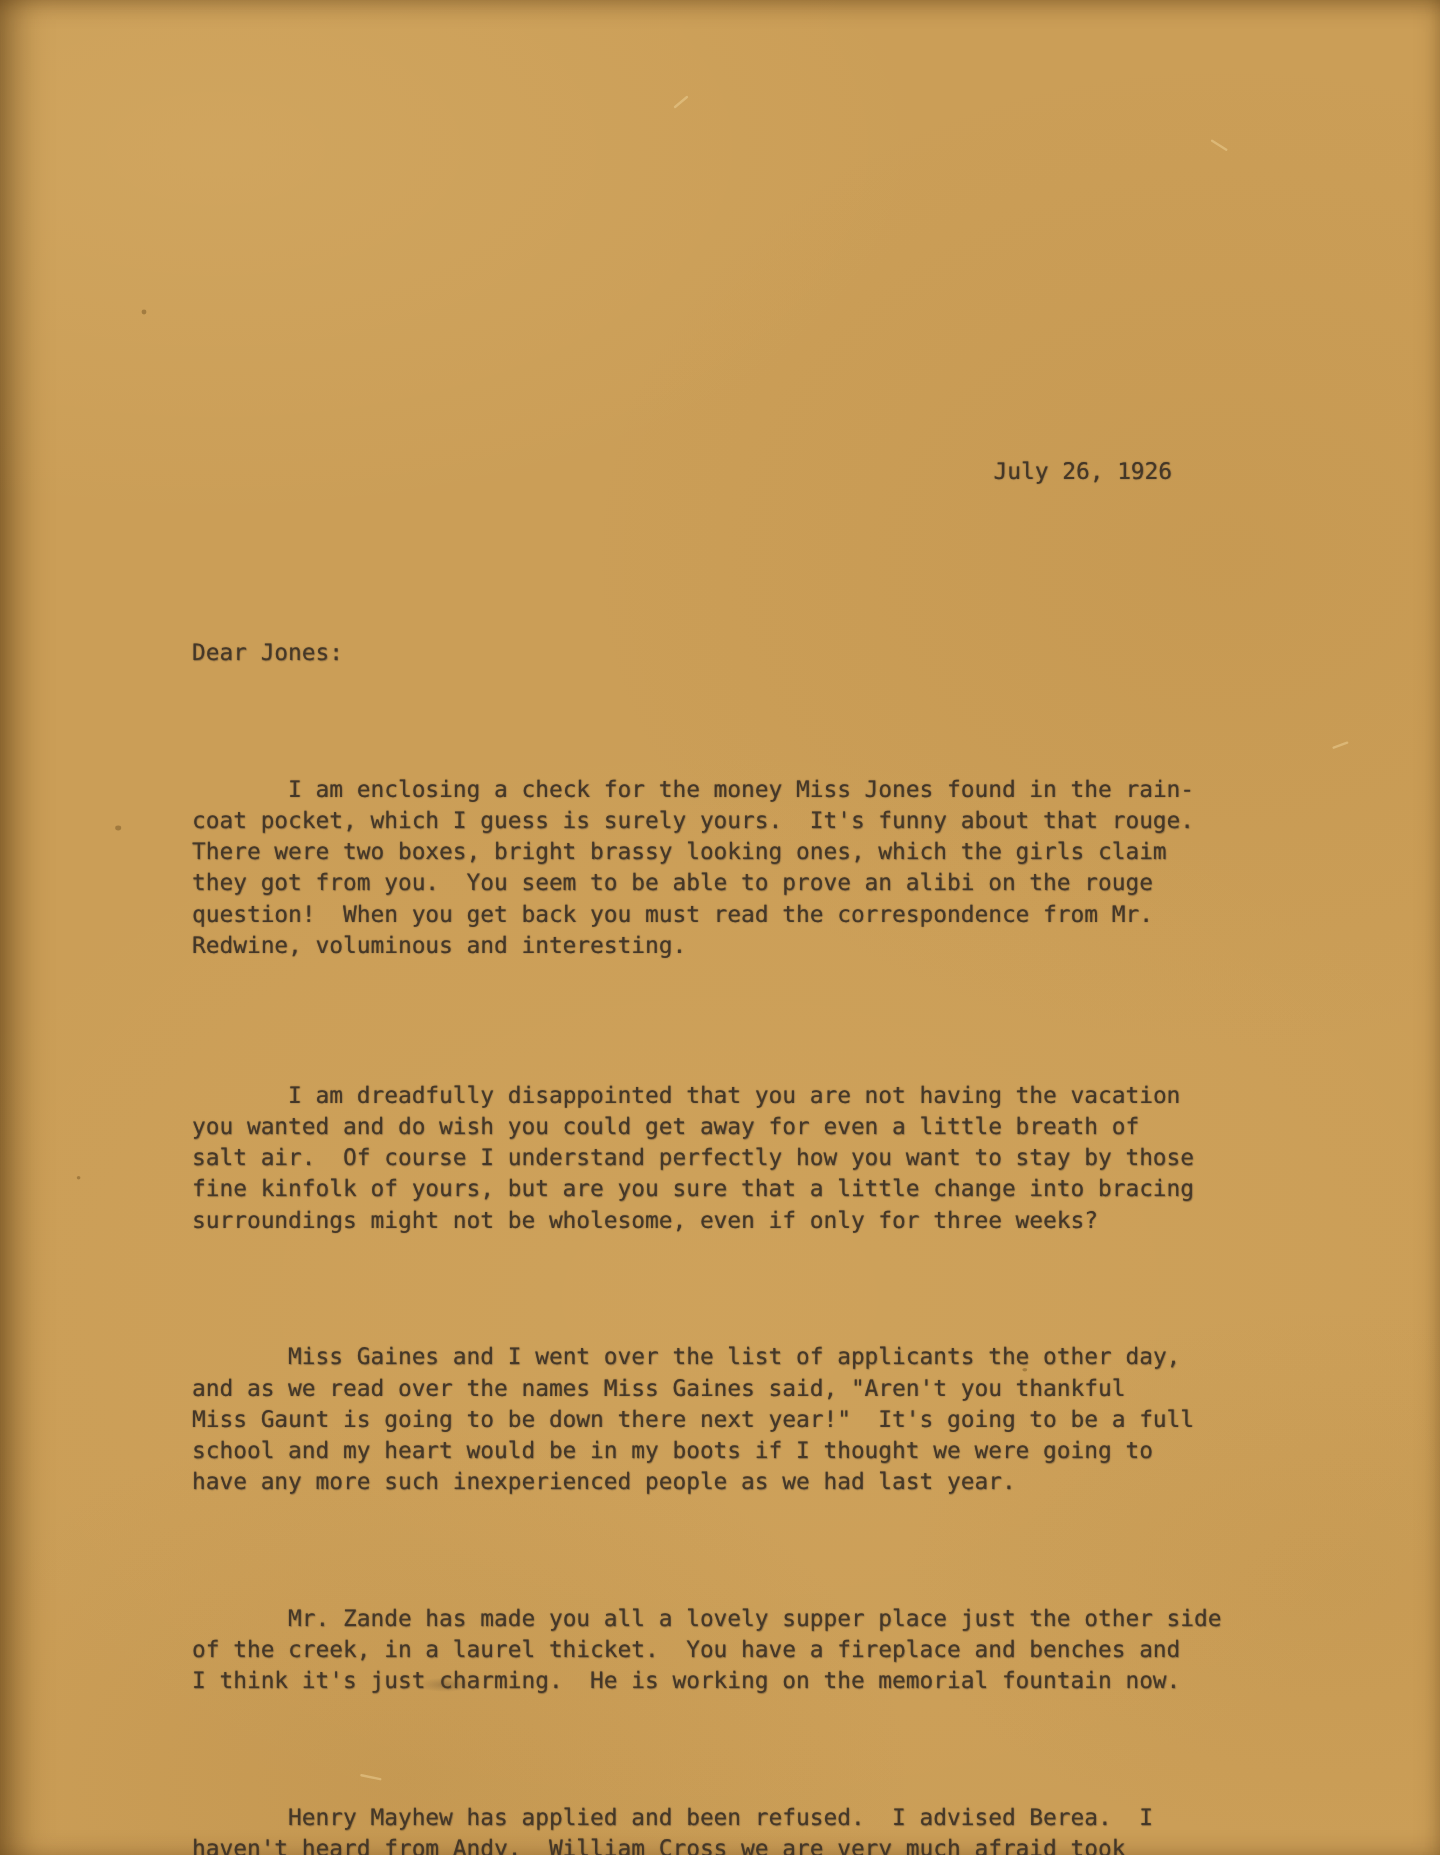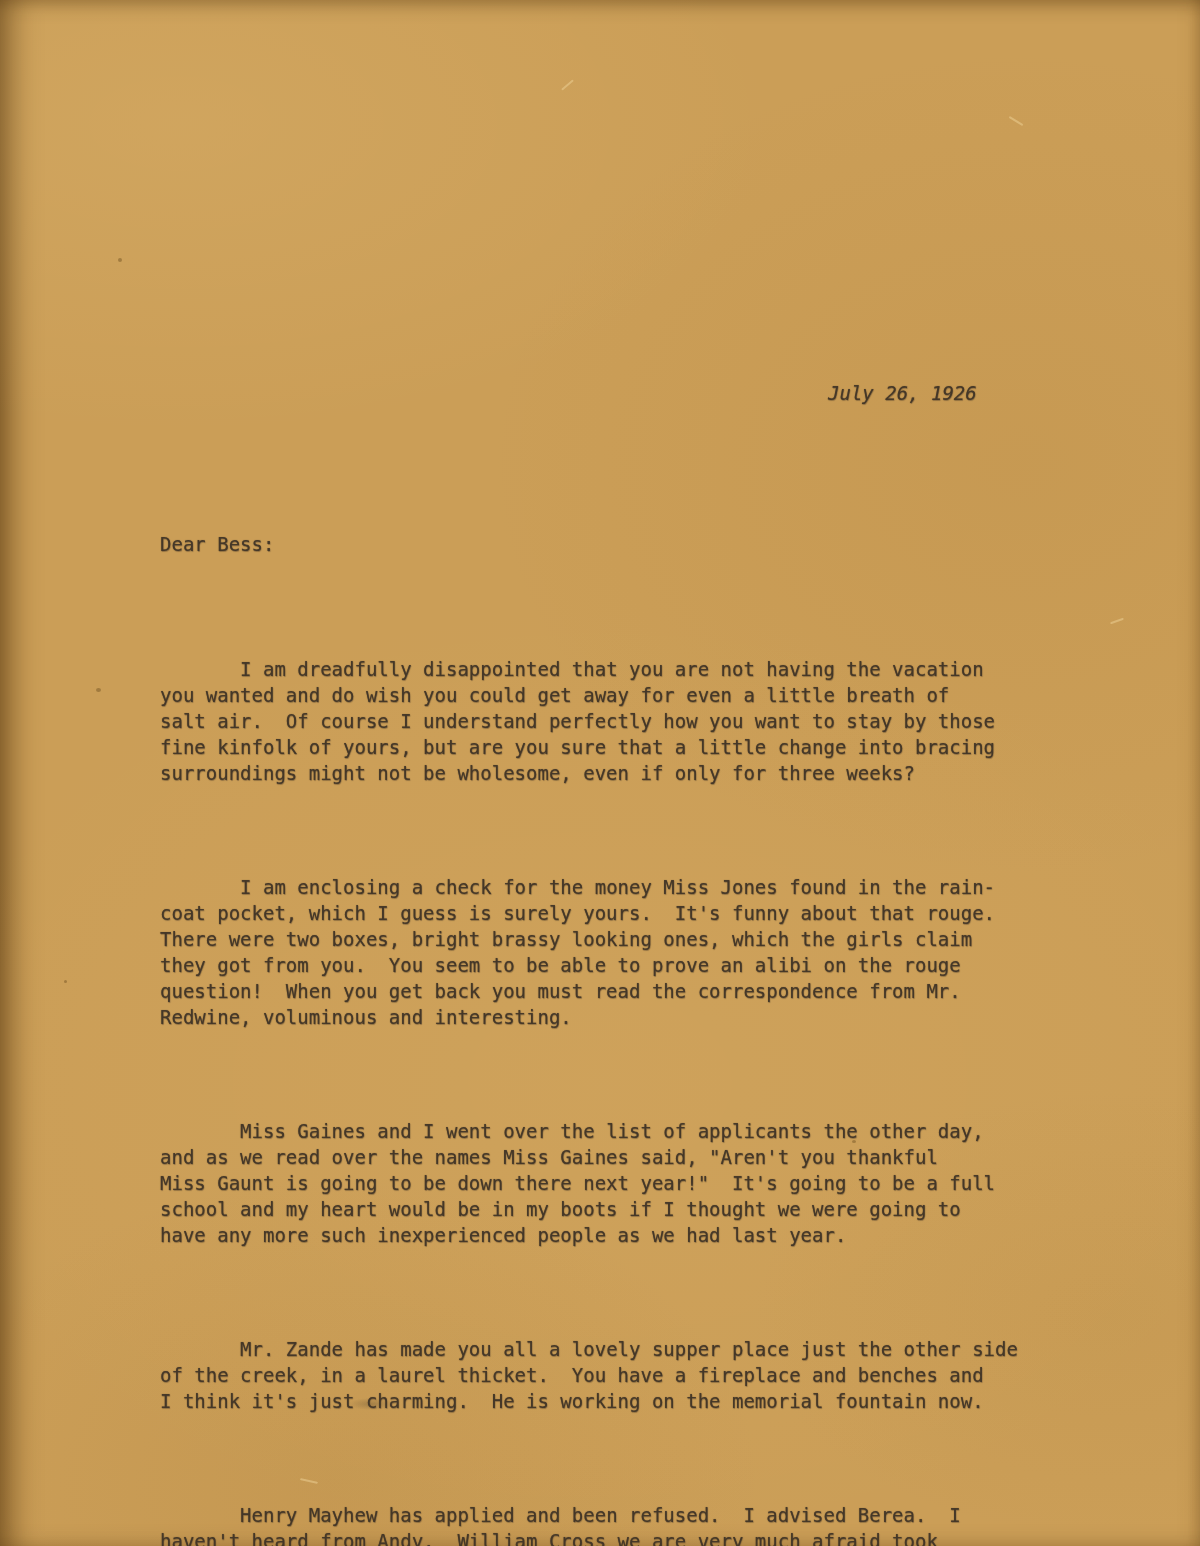--- a/index.html
+++ b/index.html
@@ -36,21 +36,21 @@
     top: 0;
     width: 920px;
     padding-top: 302px;
     font-size: 19px;
     line-height: 26px;
     white-space: pre-wrap;
     color: rgba(62,50,38,0.85);
     text-shadow: 0 0 1px rgba(62,50,38,0.65), 0.5px 0.5px 0.8px rgba(62,50,38,0.35);
   }
 
-  .date-line   { margin-left: 668px; font-style: italic; }
+  .date-line   { margin-left: 668px; }
   .salutation  { margin-top: 47px; }
   .para        { margin-top: 10px; }
   .para.first  { margin-top: 21px; }
 
   .ink-smudge {
     position: absolute;
     left: 348px;
     top: 1398px;
     width: 46px;
     height: 12px;
@@ -92,34 +92,34 @@
   <div class="speck fiber" style="left:1110px;top:620px;  width:14px; height:2px; transform:rotate(-20deg);"></div>
   <div class="speck dark" style="left:852px; top:1140px; width:4px; height:3px;"></div>
   <div class="speck fiber" style="left:300px; top:1480px; width:18px; height:2px; transform:rotate(12deg);"></div>
   <div class="speck dark" style="left:64px;  top:980px;  width:3px; height:3px;"></div>
   <div class="speck fiber" style="left:560px; top:84px;   width:15px; height:2px; transform:rotate(-40deg);"></div>
 
   <div class="letter">
 
     <div class="date-line">July 26, 1926</div>
 
-    <div class="salutation">Dear Bess:</div>
-
-    <div class="para first">       I am dreadfully disappointed that you are not having the vacation
-you wanted and do wish you could get away for even a little breath of
-salt air.  Of course I understand perfectly how you want to stay by those
-fine kinfolk of yours, but are you sure that a little change into bracing
-surroundings might not be wholesome, even if only for three weeks?</div>
+    <div class="salutation">Dear Jones:</div>
 
     <div class="para">       I am enclosing a check for the money Miss Jones found in the rain-
 coat pocket, which I guess is surely yours.  It's funny about that rouge.
 There were two boxes, bright brassy looking ones, which the girls claim
 they got from you.  You seem to be able to prove an alibi on the rouge
 question!  When you get back you must read the correspondence from Mr.
 Redwine, voluminous and interesting.</div>
+
+    <div class="para first">       I am dreadfully disappointed that you are not having the vacation
+you wanted and do wish you could get away for even a little breath of
+salt air.  Of course I understand perfectly how you want to stay by those
+fine kinfolk of yours, but are you sure that a little change into bracing
+surroundings might not be wholesome, even if only for three weeks?</div>
 
     <div class="para">       Miss Gaines and I went over the list of applicants the other day,
 and as we read over the names Miss Gaines said, "Aren't you thankful
 Miss Gaunt is going to be down there next year!"  It's going to be a full
 school and my heart would be in my boots if I thought we were going to
 have any more such inexperienced people as we had last year.</div>
 
     <div class="para">       Mr. Zande has made you all a lovely supper place just the other side
 of the creek, in a laurel thicket.  You have a fireplace and benches and
 I think it's just charming.  He is working on the memorial fountain now.</div>

